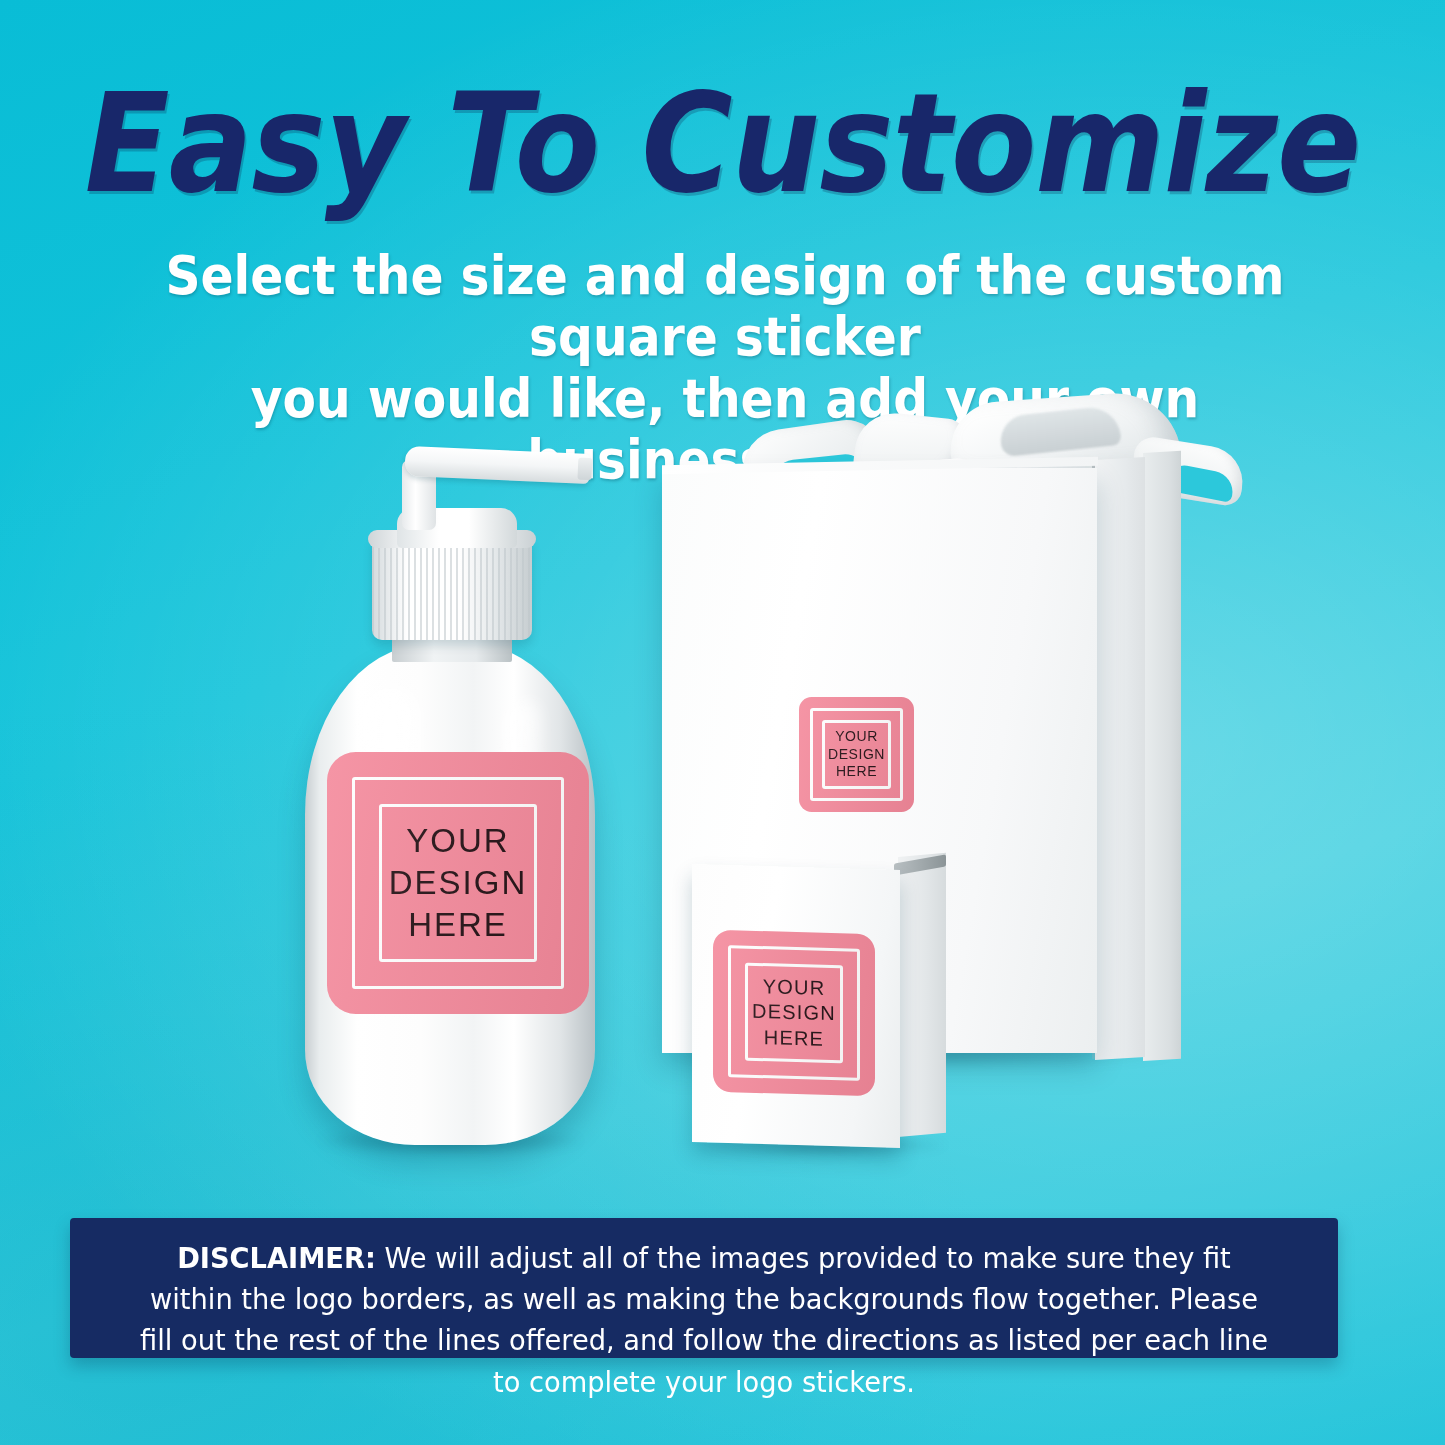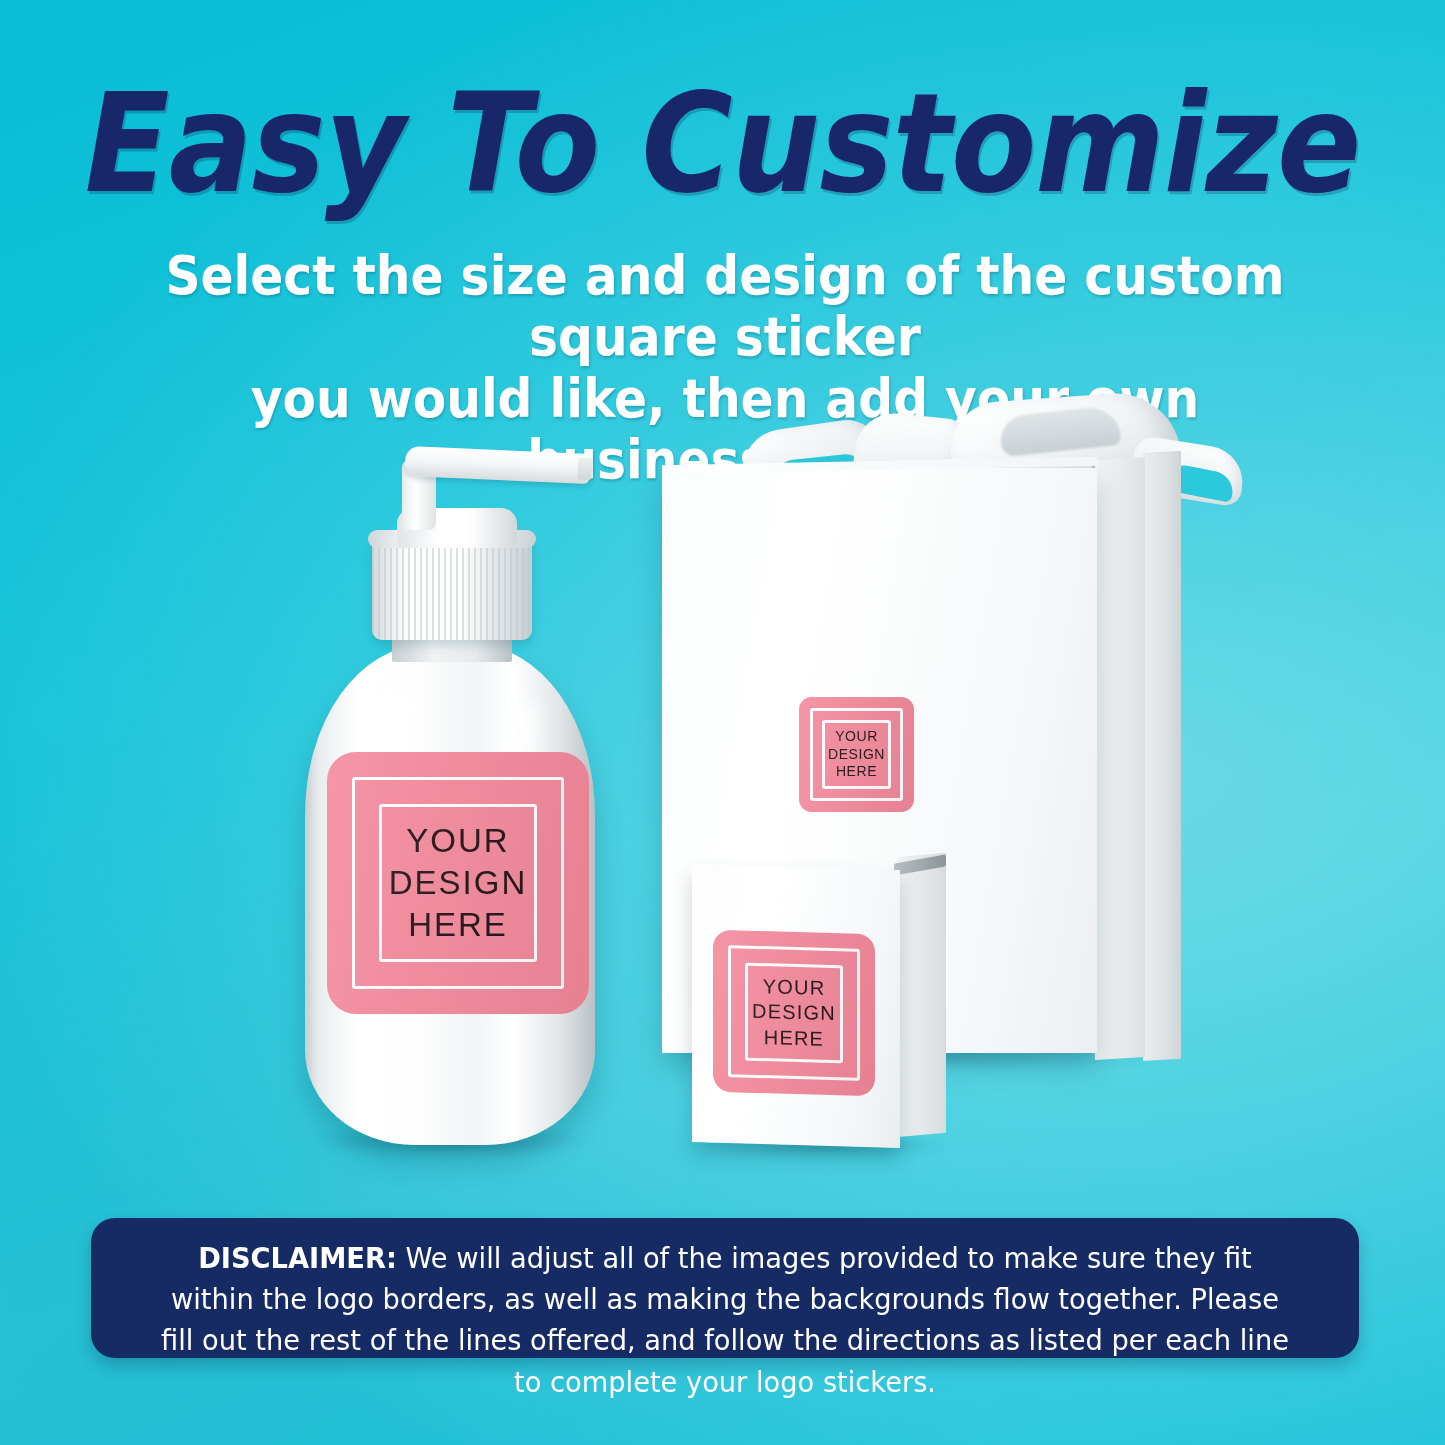--- a/index.html
+++ b/index.html
@@ -236,22 +236,22 @@
   
   #sticker-bottle{left:327px;top:752px;width:262px;height:262px;}
   #sticker-bottle .st-text{font-size:33px;}
   #sticker-giftbox{left:799px;top:697px;width:115px;height:115px;}
   #sticker-giftbox .st-text{font-size:14px;letter-spacing:.04em;}
   #sticker-smallbox{left:713px;top:932px;width:162px;height:162px;transform:skewY(1.6deg);}
   #sticker-smallbox .st-text{font-size:20px;}
 
   
   .disclaimer{
-    position:absolute;left:91px;top:1218px;width:1268px;height:140px;
-    background:#162B63;border-radius:24px;
+    position:absolute;left:70px;top:1218px;width:1268px;height:140px;
+    background:#162B63;border-radius:4px;
     box-shadow:0 8px 16px rgba(0,40,70,.25);
   }
   .disclaimer p{
     margin:0;padding:20px 34px 0 34px;text-align:center;color:#FFFFFF;
     font-family:"DejaVu Sans",sans-serif;
     font-weight:400;font-size:29px;line-height:1.42;
     transform:scaleX(.94);
   }
   .disclaimer b{font-weight:700;}
 </style>

